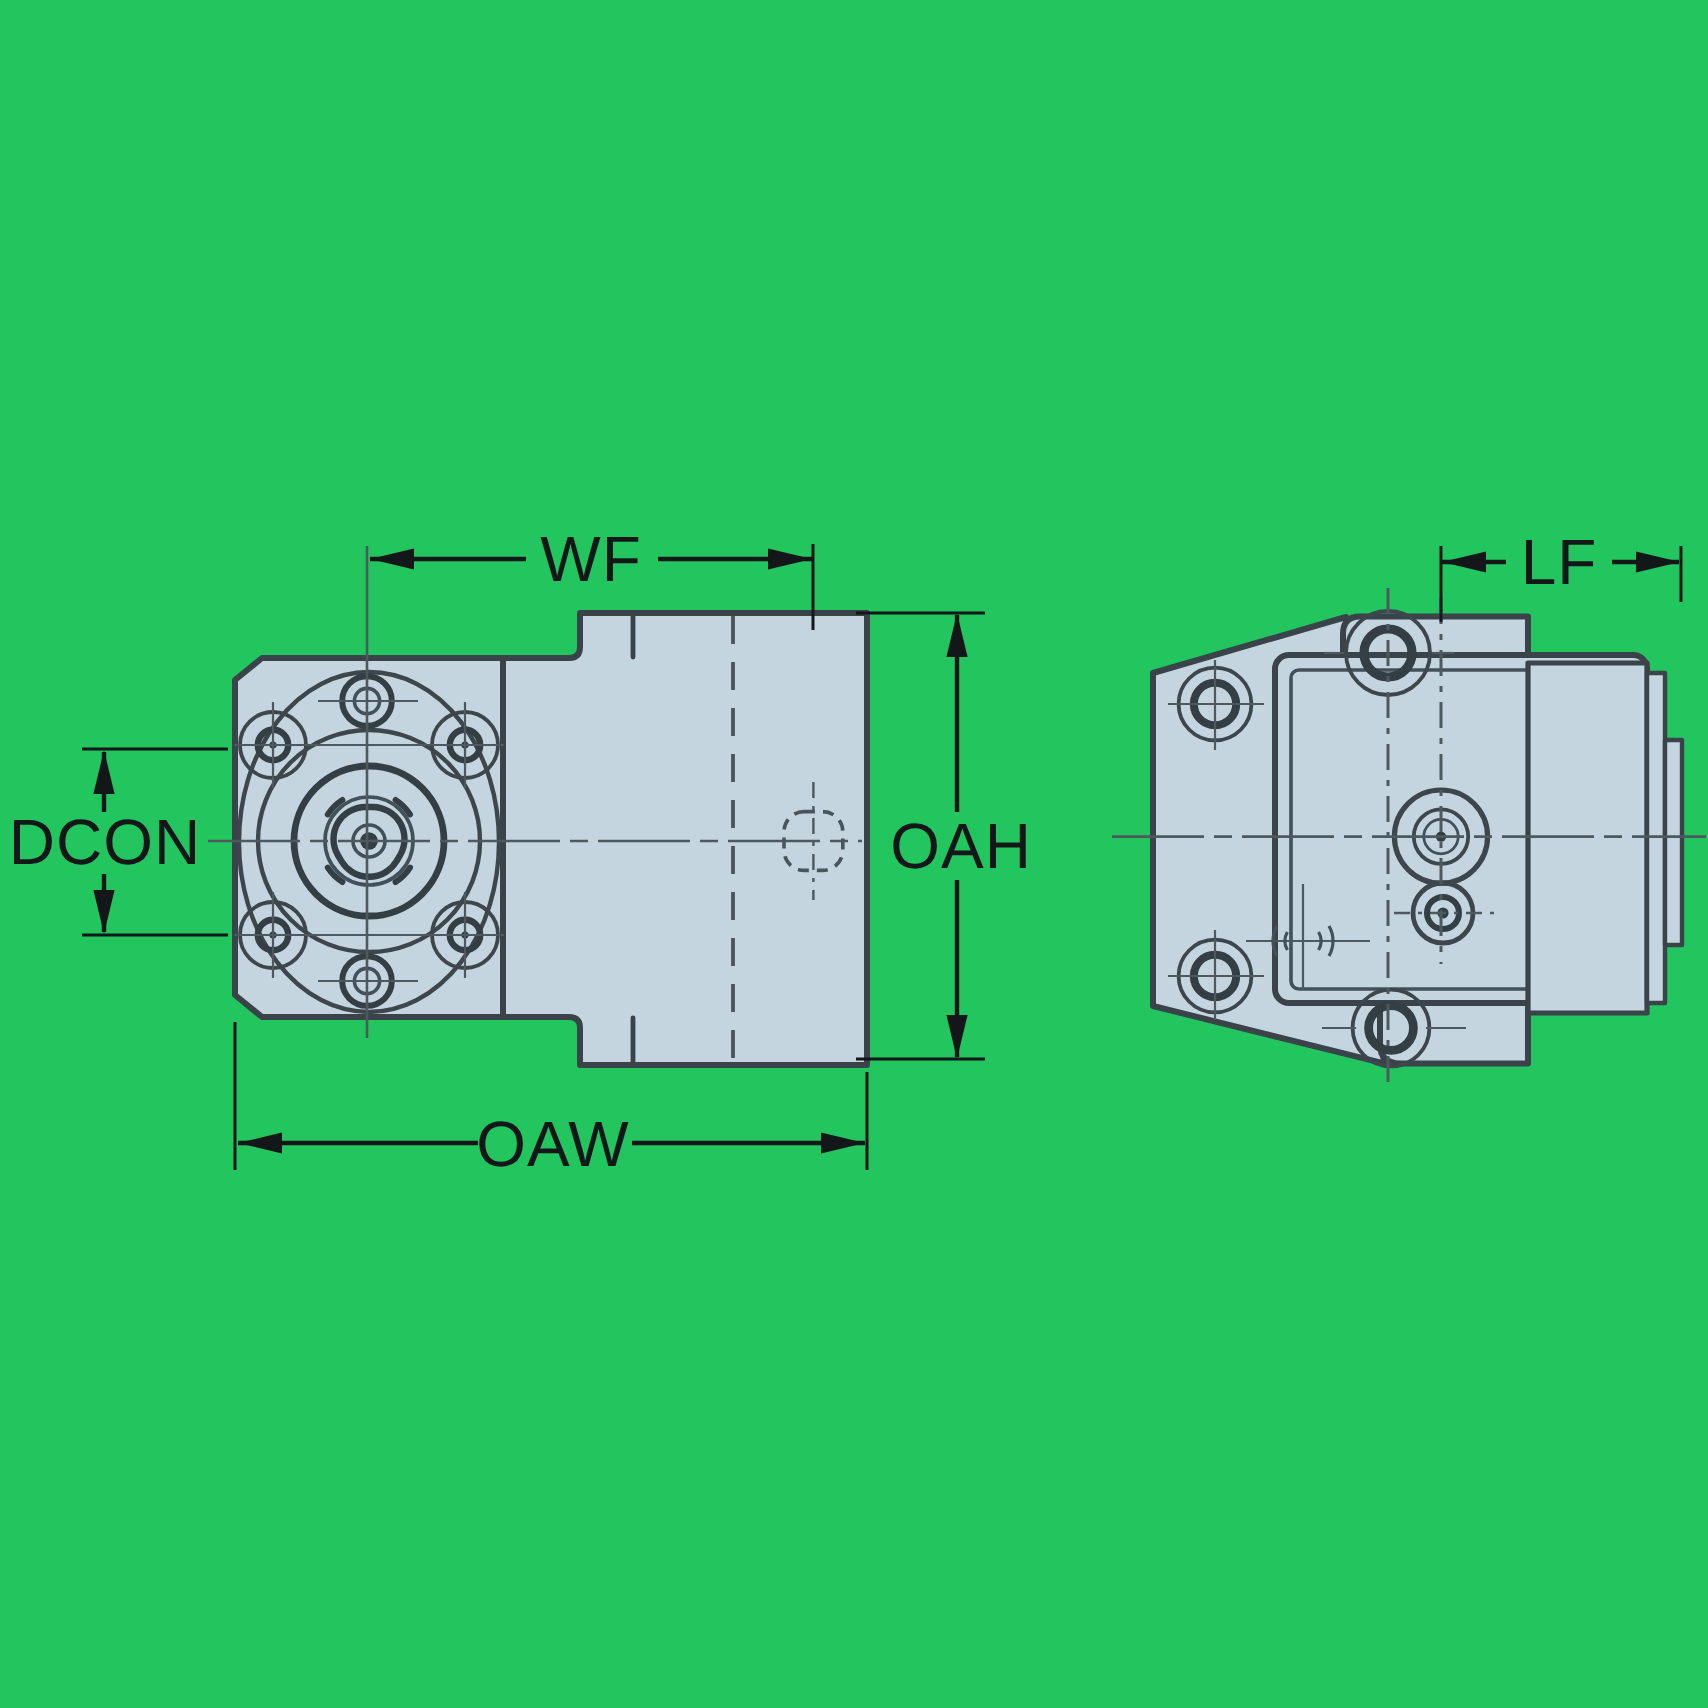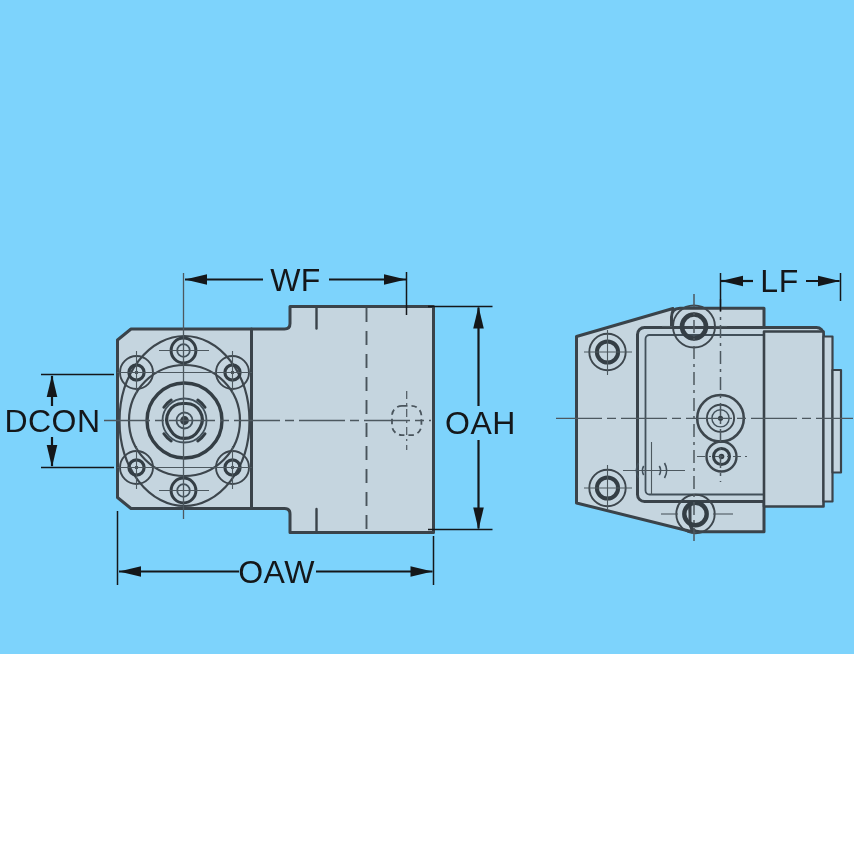--- a/index.html
+++ b/index.html
@@ -3,22 +3,22 @@
 <meta charset="utf-8">
 <style>
   html, body {
     margin: 0;
     padding: 0;
     background: #ffffff;
   }
   .stage {
     position: relative;
     width: 854px;
-    height: 654px;
-    background: #7dd3fc;
+    height: 854px;
+    background: #22c55e;
     overflow: hidden;
   }
   svg { display: block; }
   
   .body    { fill: #c5d5df; stroke: #3a434a; stroke-width: 3;   stroke-linejoin: round; }
   .body26  { fill: #c5d5df; stroke: #3a434a; stroke-width: 2.6; stroke-linejoin: round; }
   .body22  { fill: #c5d5df; stroke: #3a434a; stroke-width: 2.2; stroke-linejoin: round; }
   .edge    { fill: none; stroke: #3a434a; stroke-width: 2.4; stroke-linecap: round; }
   .ln22    { fill: none; stroke: #3d464d; stroke-width: 2.2; }
   .ln19    { fill: none; stroke: #3d464d; stroke-width: 1.9; }

